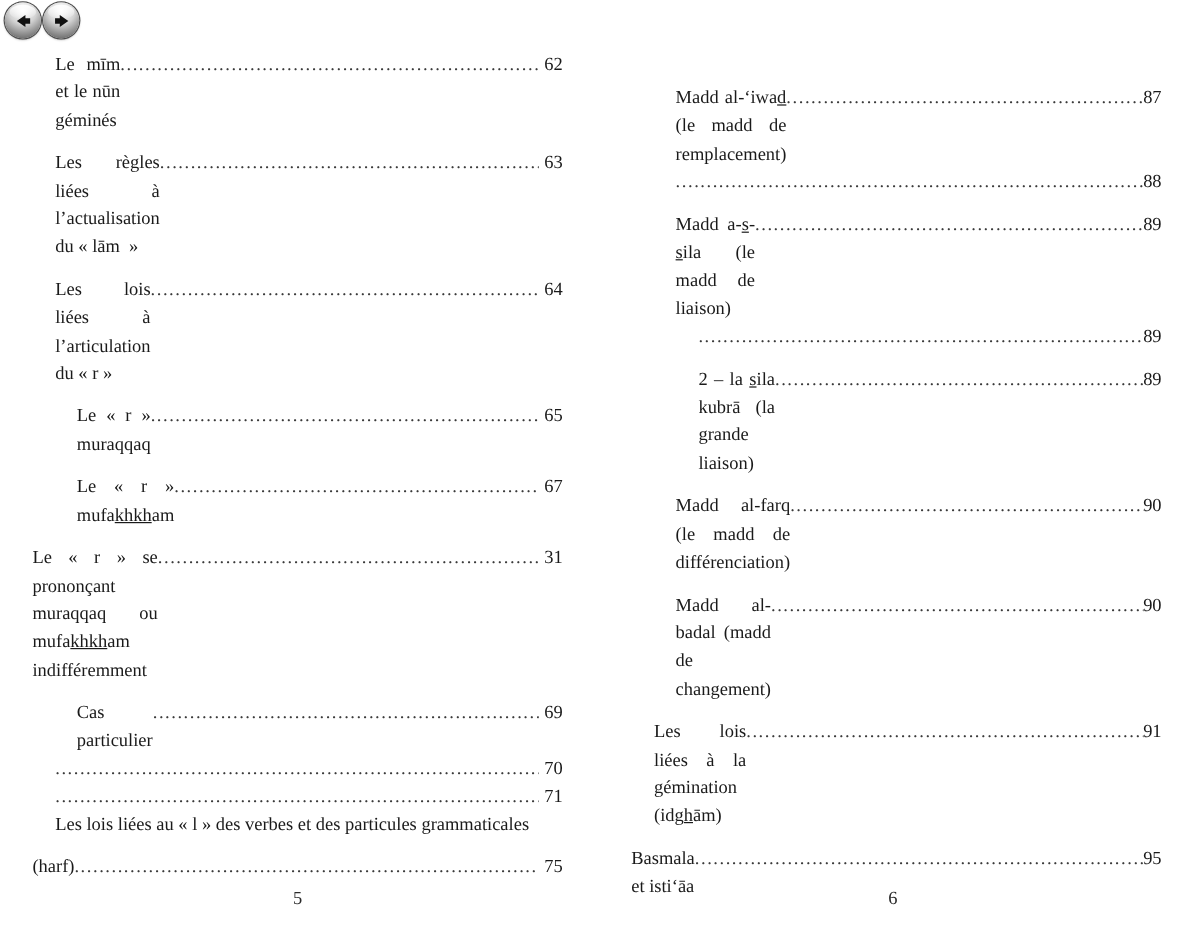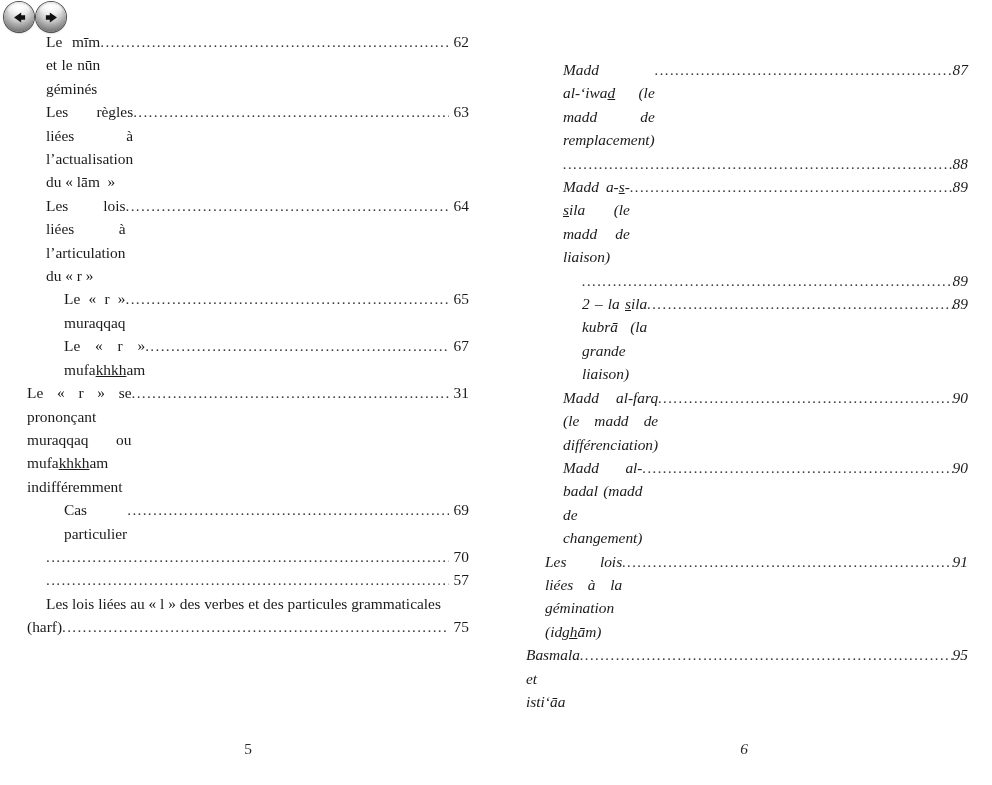--- a/index.html
+++ b/index.html
@@ -53,21 +53,21 @@
   .navbtn svg { position: relative; z-index: 2; display:block; }
 
   
   .page {
     position: absolute;
     top: 0;
     width: 496px;
     height: 785px;
   }
   #page-left  { left: 0; }
-  #page-right { left: 496px; font-style: italic; }
+  #page-right { left: 496px; }
 
   .toc {
     position: absolute;
     left: 27px;
     width: 442px;
     font-size: 15.4px;
     line-height: 23.4px;
   }
   #page-left  .toc { top: 30px; }
   #page-right .toc { top: 58px; left: 30px; width: 442px; }
@@ -82,20 +82,21 @@
   }
 
   
   .row {
     display: flex;
     align-items: baseline;
     width: 100%;
   }
   .row .label {
     white-space: pre-wrap;
+    margin-top: 12px;
   }
   .row .dots {
     flex: 1 1 auto;
     overflow: hidden;
     white-space: nowrap;
     letter-spacing: 1.3px;
     color: #3a3a3a;
     font-size: 15.4px;
     min-width: 4px;
   }
@@ -200,21 +201,21 @@
       </div>
       <div class="entry lvl1">
         <div class="row">
           <span class="dots">........................................................................................................................................................................................................</span>
           <span class="pg">70</span>
         </div>
       </div>
       <div class="entry lvl1">
         <div class="row">
           <span class="dots">........................................................................................................................................................................................................</span>
-          <span class="pg">57</span>
+          <span class="pg">71</span>
         </div>
       </div>
       <div class="entry lvl1">
         <div class="firstline" style="margin-left: 0px; width: 423px;">Les lois liées au « l » des verbes et des particules grammaticales</div>
         <div class="row" style="margin-left: -19px; width: 442px;">
           <span class="label">(harf)</span>
           <span class="dots">................................................................................................................................................................................................................................................</span>
           <span class="pg">75</span>
         </div>
       </div>

